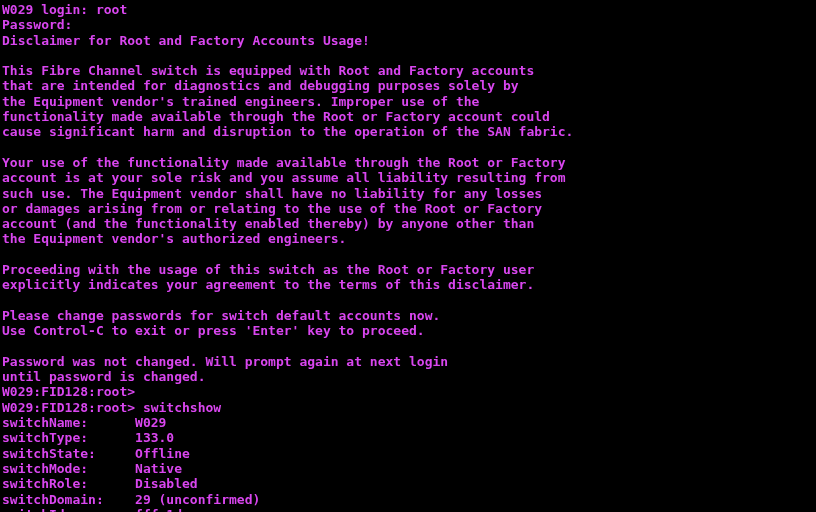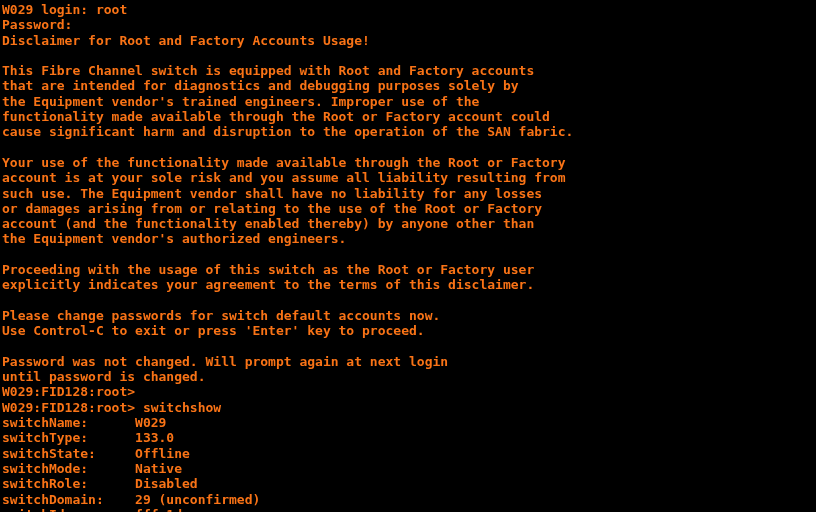--- a/index.html
+++ b/index.html
@@ -9,21 +9,21 @@
   }
   body {
     width: 816px;
     height: 512px;
     overflow: hidden;
   }
   #terminal {
     width: 816px;
     height: 512px;
     background: #000000;
-    color: #f97316;
+    color: #d946ef;
     font-family: "DejaVu Sans Mono", "Liberation Mono", monospace;
     font-size: 13px;
     line-height: 15.3px;
     font-weight: bold;
     white-space: pre;
     padding: 2px 0 0 2px;
     box-sizing: border-box;
     letter-spacing: 0px;
     overflow: hidden;
   }

